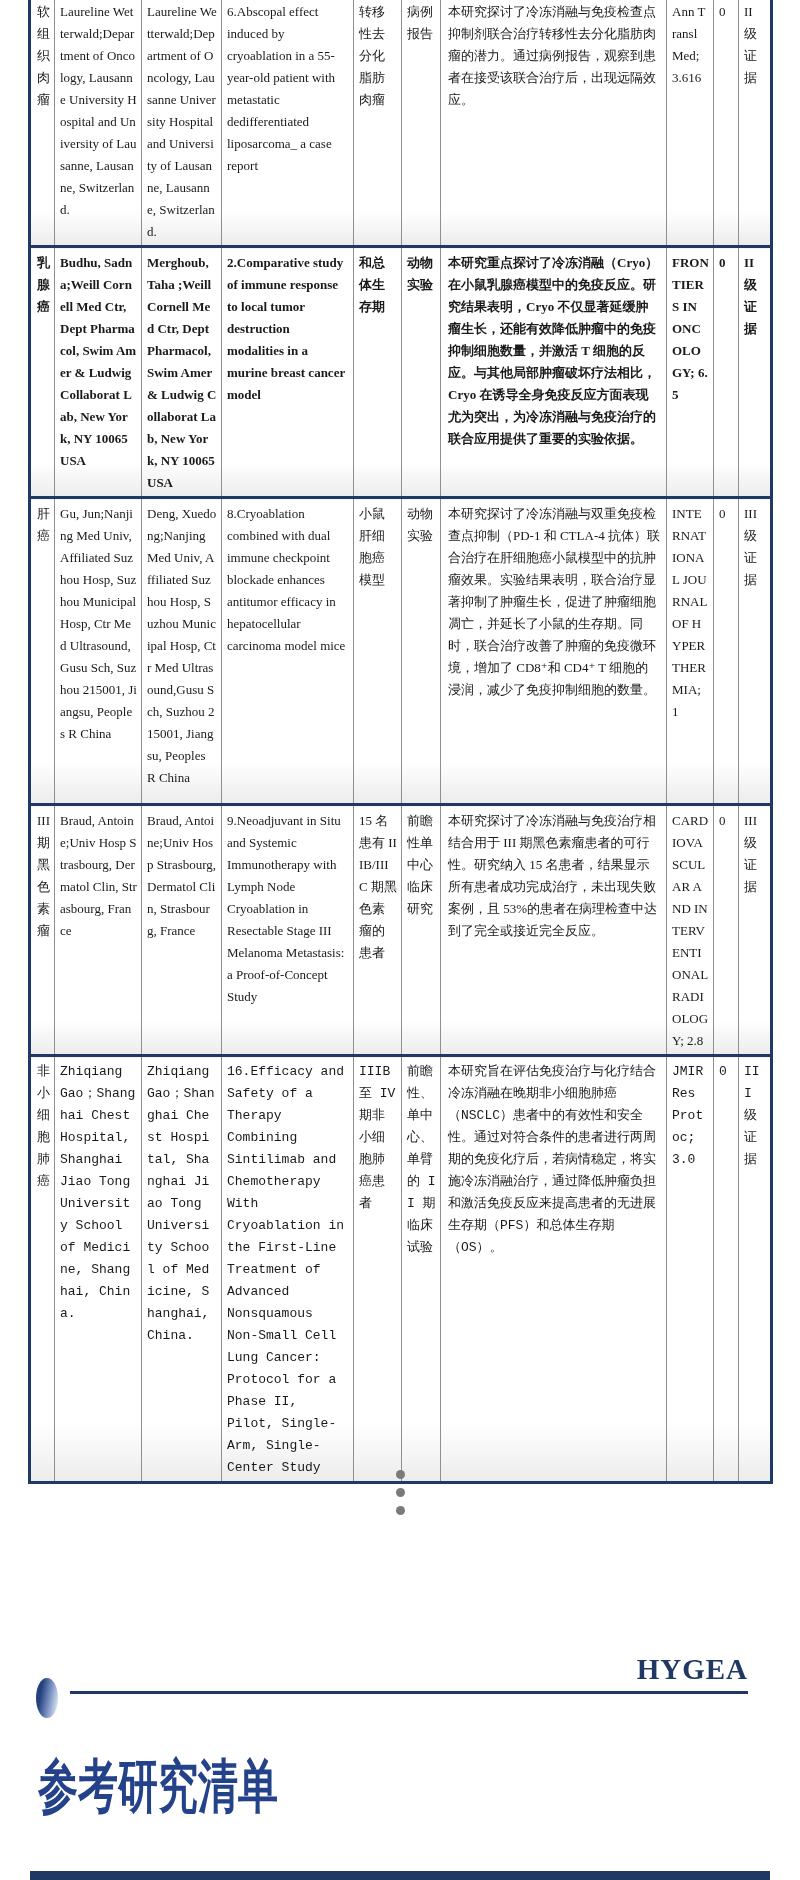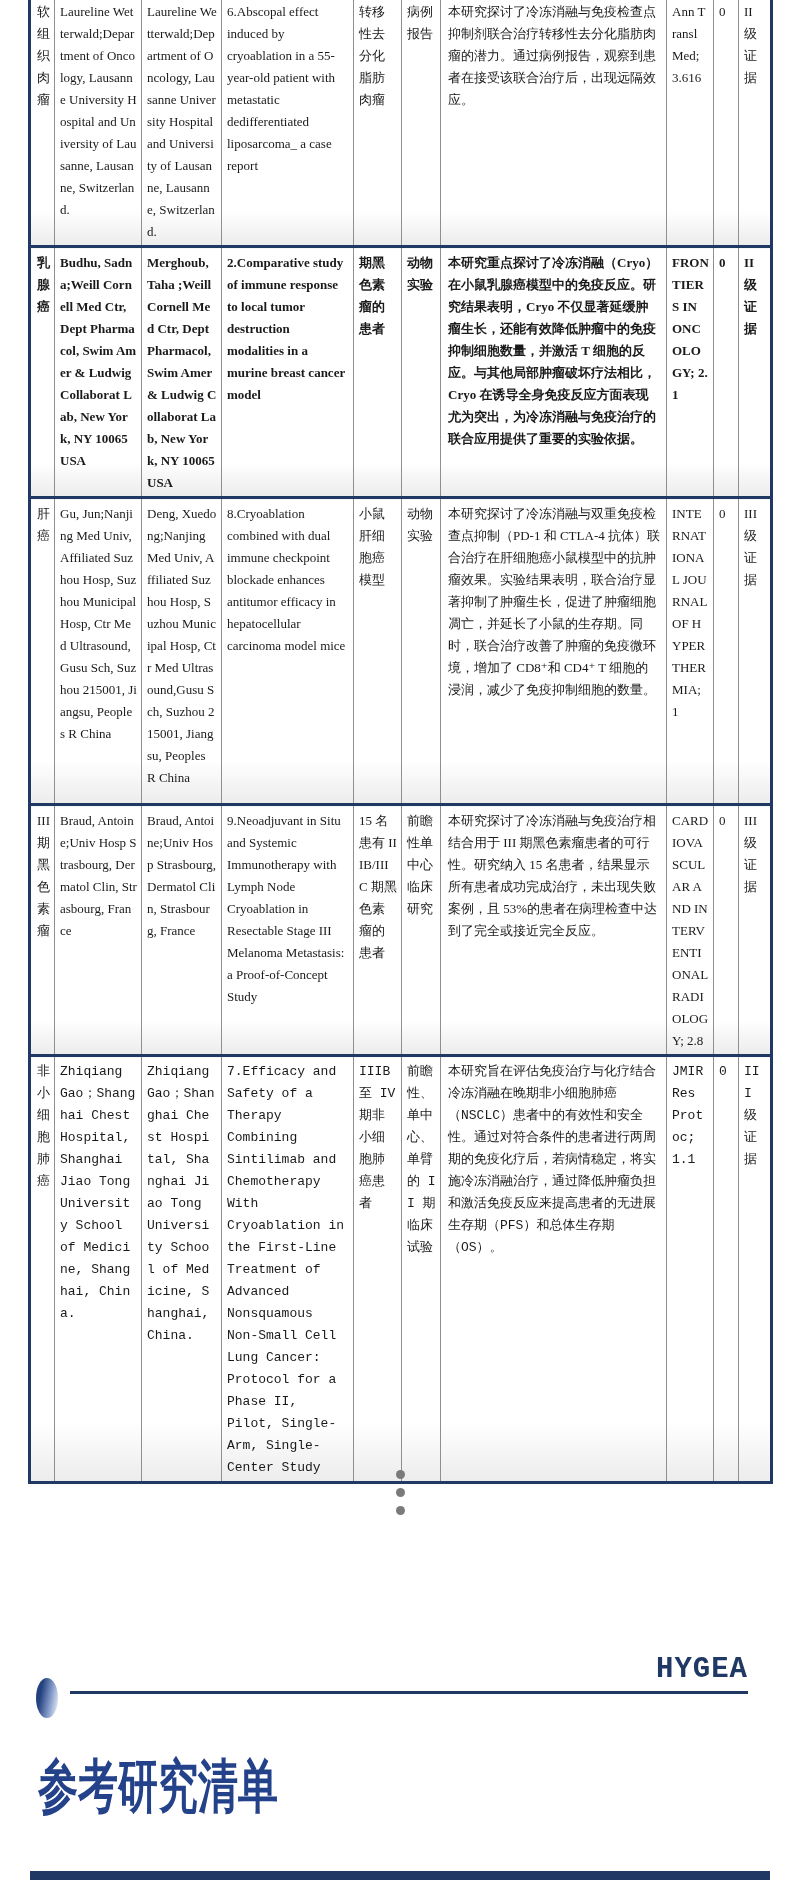--- a/index.html
+++ b/index.html
@@ -67,21 +67,21 @@
     background:linear-gradient(100deg,#24417f 25%,#8aa0cc 65%,#e8edf6 95%);
   }
   .brand-rule{
     position:absolute;left:70px;top:1691px;width:678px;height:3px;
     background:var(--accent-navy);
   }
   .brand-word{
     position:absolute;right:52px;top:1653px;
     font-size:29px;font-weight:bold;letter-spacing:1px;
     color:var(--accent-navy);
-    font-family:Liberation Mono, monospace;
+    font-family:Liberation Serif, serif;
   }
   .section-title{
     position:absolute;left:38px;top:1747px;
     font-size:40px;font-weight:bold;letter-spacing:0px;
     color:#24428a;
     transform:scaleY(1.45);transform-origin:0 0;
     font-family:"Liberation Serif","DejaVu Serif",serif;
     white-space:nowrap;
   }
   .bottom-bar{
@@ -116,24 +116,24 @@
         <td>本研究探讨了冷冻消融与免疫检查点抑制剂联合治疗转移性去分化脂肪肉瘤的潜力。通过病例报告，观察到患者在接受该联合治疗后，出现远隔效应。</td>
         <td>Ann Transl Med;3.616</td>
         <td>0</td>
         <td>II 级证据</td>
       </tr>
       <tr>
         <td>乳腺癌</td>
         <td>Budhu, Sadna;Weill Cornell Med Ctr, Dept Pharmacol, Swim Amer &amp; Ludwig Collaborat Lab, New York, NY 10065 USA</td>
         <td>Merghoub, Taha ;Weill Cornell Med Ctr, Dept Pharmacol, Swim Amer &amp; Ludwig Collaborat Lab, New York, NY 10065 USA</td>
         <td>2.Comparative study of immune response to local tumor destruction modalities in a murine breast cancer model</td>
-        <td>期黑色素瘤的患者</td>
+        <td>和总体生存期</td>
         <td>动物实验</td>
         <td>本研究重点探讨了冷冻消融（Cryo）在小鼠乳腺癌模型中的免疫反应。研究结果表明，Cryo 不仅显著延缓肿瘤生长，还能有效降低肿瘤中的免疫抑制细胞数量，并激活 T 细胞的反应。与其他局部肿瘤破坏疗法相比，Cryo 在诱导全身免疫反应方面表现尤为突出，为冷冻消融与免疫治疗的联合应用提供了重要的实验依据。</td>
-        <td>FRONTIERS IN ONCOLOGY; 2.1</td>
+        <td>FRONTIERS IN ONCOLOGY; 6.5</td>
         <td>0</td>
         <td>II 级证据</td>
       </tr>
       <tr>
         <td>肝癌</td>
         <td>Gu, Jun;Nanjing Med Univ, Affiliated Suzhou Hosp, Suzhou Municipal Hosp, Ctr Med Ultrasound,Gusu Sch, Suzhou 215001, Jiangsu, Peoples R China</td>
         <td>Deng, Xuedong;Nanjing Med Univ, Affiliated Suzhou Hosp, Suzhou Municipal Hosp, Ctr Med Ultrasound,Gusu Sch, Suzhou 215001, Jiangsu, Peoples R China</td>
         <td>8.Cryoablation combined with dual immune checkpoint blockade enhances antitumor efficacy in hepatocellular carcinoma model mice</td>
         <td>小鼠肝细胞癌模型</td>
         <td>动物实验</td>
@@ -151,25 +151,25 @@
         <td>前瞻性单中心临床研究</td>
         <td>本研究探讨了冷冻消融与免疫治疗相结合用于 III 期黑色素瘤患者的可行性。研究纳入 15 名患者，结果显示所有患者成功完成治疗，未出现失败案例，且 53%的患者在病理检查中达到了完全或接近完全反应。</td>
         <td>CARDIOVASCULAR AND INTERVENTIONAL RADIOLOGY; 2.8</td>
         <td>0</td>
         <td>III 级证据</td>
       </tr>
       <tr>
         <td>非小细胞肺癌</td>
         <td>Zhiqiang Gao；Shanghai Chest Hospital, Shanghai Jiao Tong University School of Medicine, Shanghai, China.</td>
         <td>Zhiqiang Gao；Shanghai Chest Hospital, Shanghai Jiao Tong University School of Medicine, Shanghai, China.</td>
-        <td>7.Efficacy and Safety of a Therapy Combining Sintilimab and Chemotherapy With Cryoablation in the First-Line Treatment of Advanced Nonsquamous Non-Small Cell Lung Cancer: Protocol for a Phase II, Pilot, Single-Arm, Single-Center Study</td>
+        <td>16.Efficacy and Safety of a Therapy Combining Sintilimab and Chemotherapy With Cryoablation in the First-Line Treatment of Advanced Nonsquamous Non-Small Cell Lung Cancer: Protocol for a Phase II, Pilot, Single-Arm, Single-Center Study</td>
         <td>IIIB 至 IV 期非小细胞肺癌患者</td>
         <td>前瞻性、单中心、单臂的 II 期临床试验</td>
         <td>本研究旨在评估免疫治疗与化疗结合冷冻消融在晚期非小细胞肺癌（NSCLC）患者中的有效性和安全性。通过对符合条件的患者进行两周期的免疫化疗后，若病情稳定，将实施冷冻消融治疗，通过降低肿瘤负担和激活免疫反应来提高患者的无进展生存期（PFS）和总体生存期（OS）。</td>
-        <td>JMIR Res Protoc; 1.1</td>
+        <td>JMIR Res Protoc; 3.0</td>
         <td>0</td>
         <td>III 级证据</td>
       </tr>
     </tbody>
 </table>
 
 <div class="dots">
   <span></span>
   <span></span>
   <span></span>

